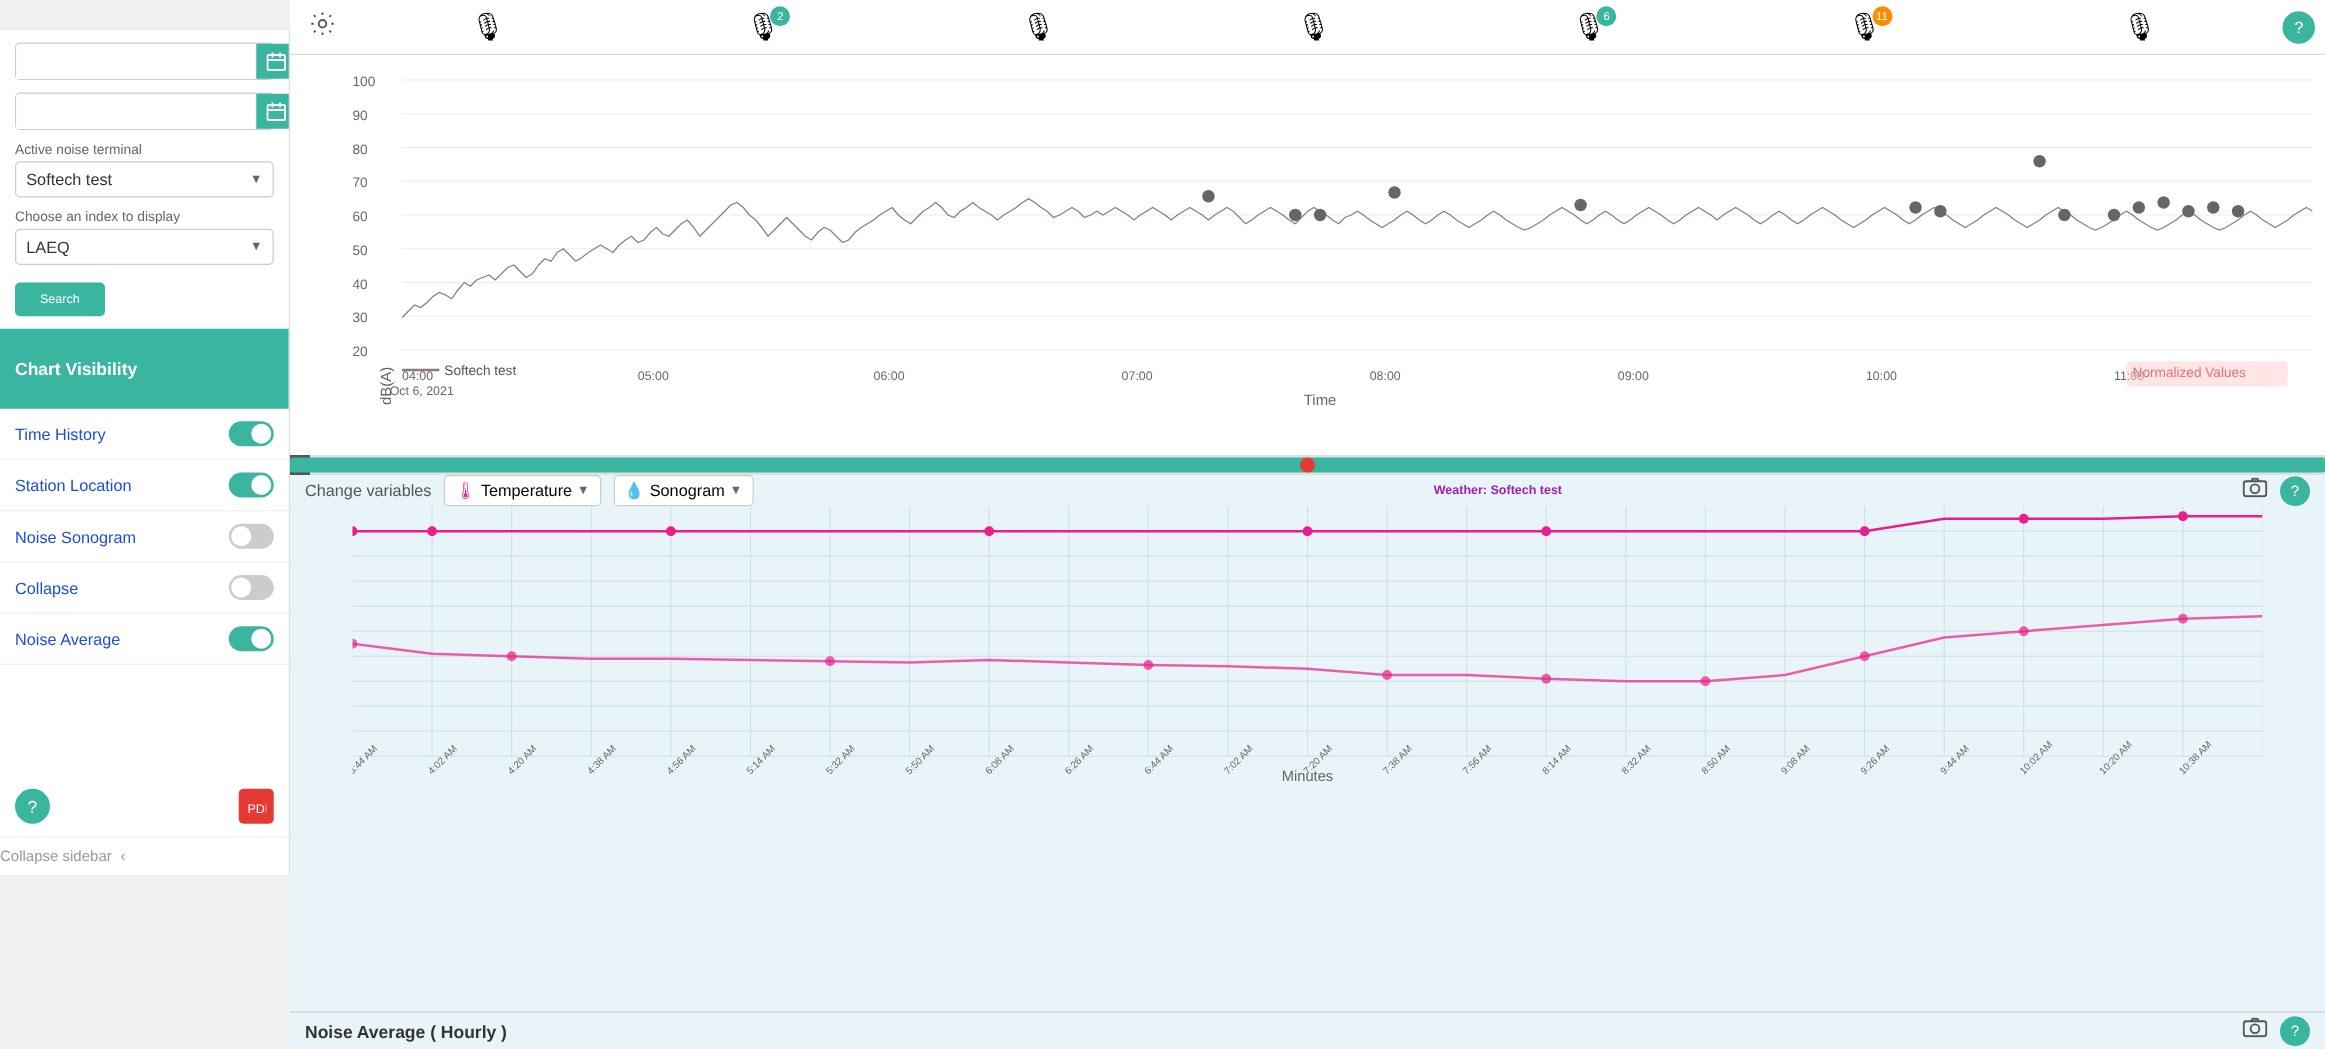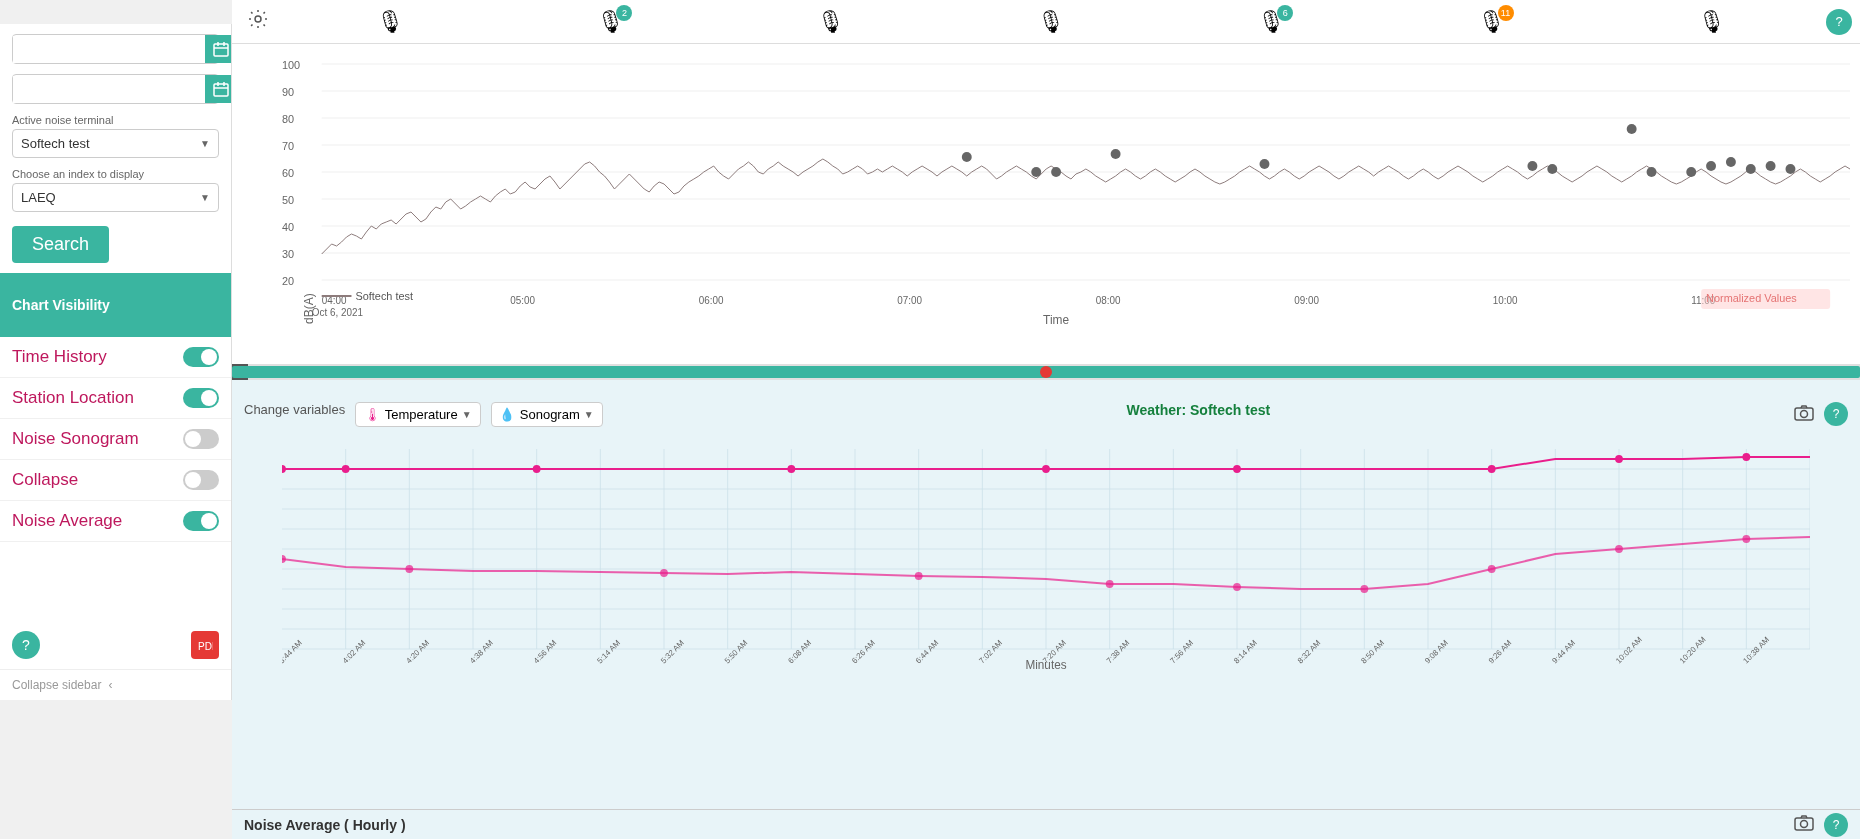--- a/index.html
+++ b/index.html
@@ -73,43 +73,43 @@
       padding: 6px 8px;
       color: #666;
       font-size: 10px;
     }
     .search-btn {
       background: #3ab5a0;
       color: white;
       border: none;
       border-radius: 4px;
       padding: 8px 20px;
-      font-size: 18px;
+      font-size: 10px;
       cursor: pointer;
       margin-top: 4px;
     }
 
     
     .sidebar-section-header {
       background: #3ab5a0;
       color: white;
       padding: 24px 12px;
       font-size: 14px;
       font-weight: bold;
     }
     .sidebar-toggle-row {
       display: flex;
       align-items: center;
       justify-content: space-between;
       padding: 10px 12px;
       border-bottom: 1px solid #f0f0f0;
     }
     .sidebar-toggle-label {
-      font-size: 17px;
-      color: #be185d;
+      font-size: 13px;
+      color: #1d4ed8;
     }
     .toggle {
       position: relative;
       width: 36px;
       height: 20px;
     }
     .toggle-track {
       position: absolute;
       top: 0; left: 0; right: 0; bottom: 0;
       border-radius: 10px;
@@ -148,21 +148,21 @@
       background: #e53935;
       color: white;
       border: none;
       border-radius: 4px;
       width: 28px; height: 28px;
       font-size: 12px;
       cursor: pointer;
       display: flex; align-items: center; justify-content: center;
     }
     .collapse-sidebar {
-      padding: 8px 12px;
+      padding: 8px 0;
       color: #999;
       font-size: 12px;
       cursor: pointer;
       display: flex; align-items: center; gap: 7px;
       border-top: 1px solid #eee;
     }
 
     
     .main {
       flex: 1;
@@ -285,30 +285,31 @@
     
     .weather-chart {
       background: #e8f4f8;
       flex: 1;
       position: relative;
       padding: 0 0 0 0;
       overflow: hidden;
     }
     .weather-toolbar {
       display: flex;
-      padding: 22px 12px;
+      align-items: center;
+      padding: 0 12px;
       gap: 10px;
       background: #e8f4f8;
     }
     .weather-title-center {
       flex: 1;
       text-align: center;
-      font-size: 14px;
+      font-size: 10px;
       font-weight: bold;
-      color: #15803d;
+      color: #a21caf;
     }
     .var-btn {
       display: flex;
       align-items: center;
       gap: 4px;
       border: 1px solid #ccc;
       border-radius: 4px;
       background: white;
       padding: 4px 8px;
       cursor: pointer;

